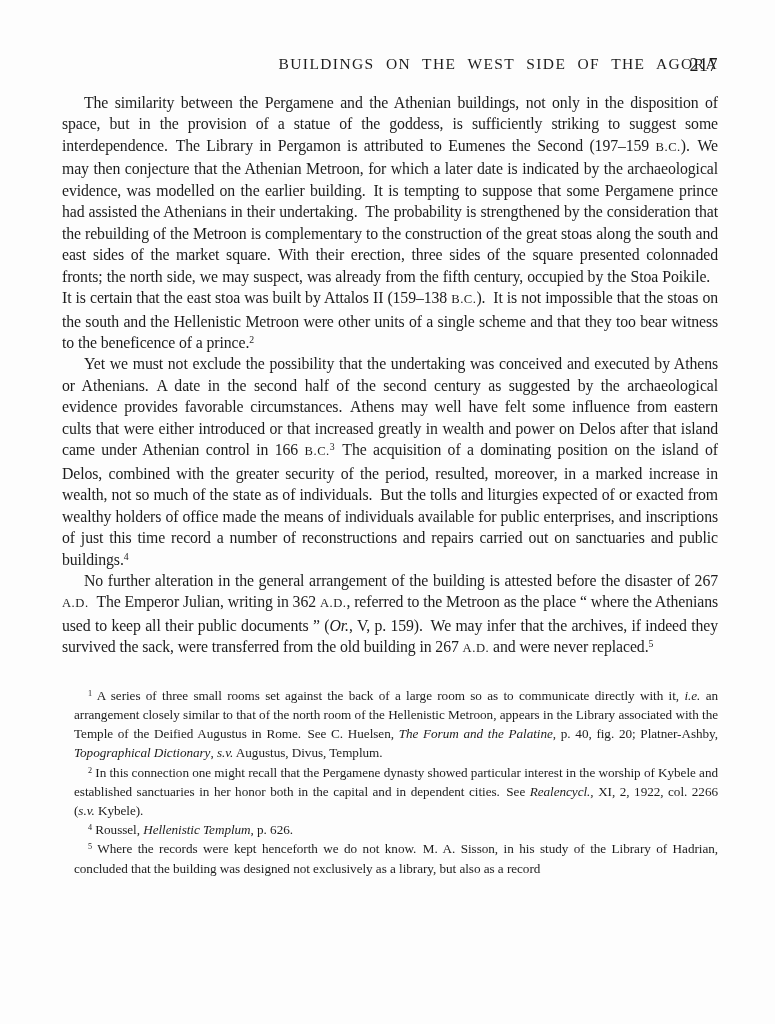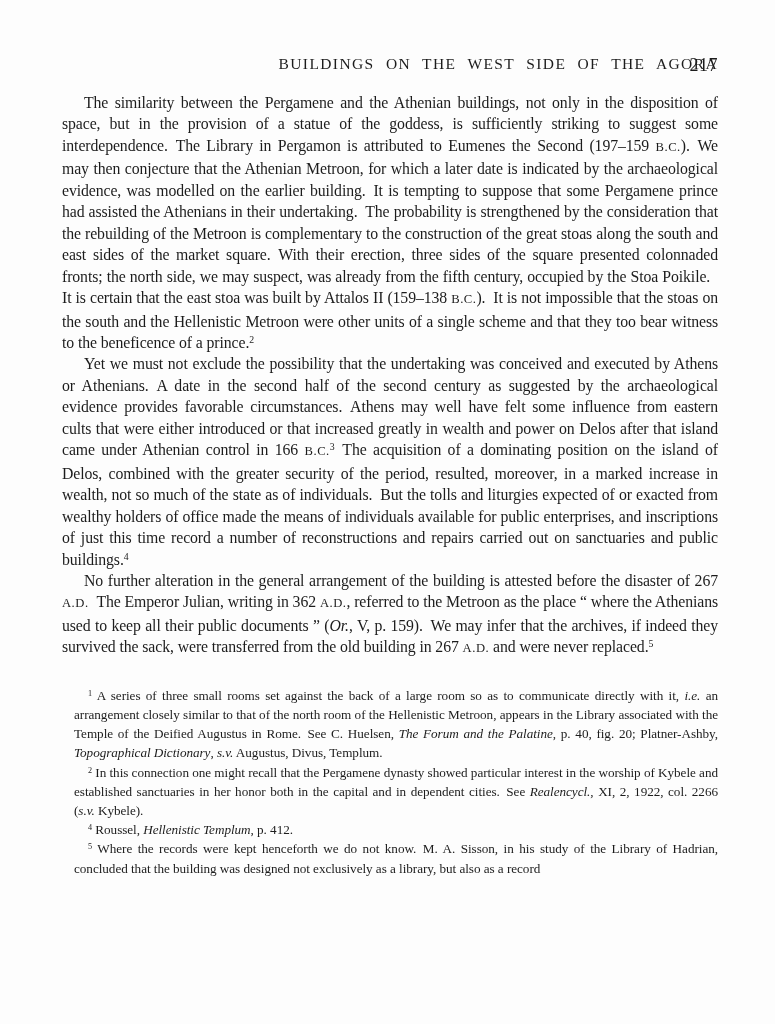--- a/index.html
+++ b/index.html
@@ -89,16 +89,16 @@
 
   <main class="main-text">
     <p class="para"><span>The similarity between the Pergamene and the Athenian buildings, not only in the disposition of space, but in the provision of a statue of the goddess, is sufficiently striking to suggest some interdependence. The Library in Pergamon is attributed to Eumenes the Second (197–159 </span><span class="sc">B.C.</span><span>). We may then conjecture that the Athenian Metroon, for which a later date is indicated by the archaeological evidence, was modelled on the earlier building. It is tempting to suppose that some Pergamene prince had assisted the Athenians in their undertaking. The probability is strengthened by the consideration that the rebuilding of the Metroon is complementary to the construction of the great stoas along the south and east sides of the market square. With their erection, three sides of the square presented colonnaded fronts; the north side, we may suspect, was already from the fifth century, occupied by the Stoa Poikile. It is certain that the east stoa was built by Attalos II (159–138 </span><span class="sc">B.C.</span><span>). It is not impossible that the stoas on the south and the Hellenistic Metroon were other units of a single scheme and that they too bear witness to the beneficence of a prince.</span><span class="sup">2</span></p>
     <p class="para"><span>Yet we must not exclude the possibility that the undertaking was conceived and executed by Athens or Athenians. A date in the second half of the second century as suggested by the archaeological evidence provides favorable circumstances. Athens may well have felt some influence from eastern cults that were either introduced or that increased greatly in wealth and power on Delos after that island came under Athenian control in 166 </span><span class="sc">B.C.</span><span class="sup">3</span><span> The acquisition of a dominating position on the island of Delos, combined with the greater security of the period, resulted, moreover, in a marked increase in wealth, not so much of the state as of individuals. But the tolls and liturgies expected of or exacted from wealthy holders of office made the means of individuals available for public enterprises, and inscriptions of just this time record a number of reconstructions and repairs carried out on sanctuaries and public buildings.</span><span class="sup">4</span></p>
     <p class="para"><span>No further alteration in the general arrangement of the building is attested before the disaster of 267 </span><span class="sc">A.D.</span><span> The Emperor Julian, writing in 362 </span><span class="sc">A.D.</span><span>, referred to the Metroon as the place “ where the Athenians used to keep all their public documents ” (</span><span class="it">Or.</span><span>, V, p. 159). We may infer that the archives, if indeed they survived the sack, were transferred from the old building in 267 </span><span class="sc">A.D.</span><span> and were never replaced.</span><span class="sup">5</span></p>
   </main>
 
   <footer class="footnotes">
     <p class="fn"><span class="sup">1</span><span> A series of three small rooms set against the back of a large room so as to communicate directly with it, </span><span class="it">i.e.</span><span> an arrangement closely similar to that of the north room of the Hellenistic Metroon, appears in the Library associated with the Temple of the Deified Augustus in Rome. See C. Huelsen, </span><span class="it">The Forum and the Palatine</span><span>, p. 40, fig. 20; Platner-Ashby, </span><span class="it">Topographical Dictionary</span><span>, </span><span class="it">s.v.</span><span> Augustus, Divus, Templum.</span></p>
     <p class="fn"><span class="sup">2</span><span> In this connection one might recall that the Pergamene dynasty showed particular interest in the worship of Kybele and established sanctuaries in her honor both in the capital and in dependent cities. See </span><span class="it">Realencycl.</span><span>, XI, 2, 1922, col. 2266 (</span><span class="it">s.v.</span><span> Kybele).</span></p>
-    <p class="fn"><span class="sup">4</span><span> Roussel, </span><span class="it">Hellenistic Templum</span><span>, p. 412.</span></p>
+    <p class="fn"><span class="sup">4</span><span> Roussel, </span><span class="it">Hellenistic Templum</span><span>, p. 626.</span></p>
     <p class="fn"><span class="sup">5</span><span> Where the records were kept henceforth we do not know. M. A. Sisson, in his study of the Library of Hadrian, concluded that the building was designed not exclusively as a library, but also as a record</span></p>
   </footer>
 </div>
 
 </body></html>

